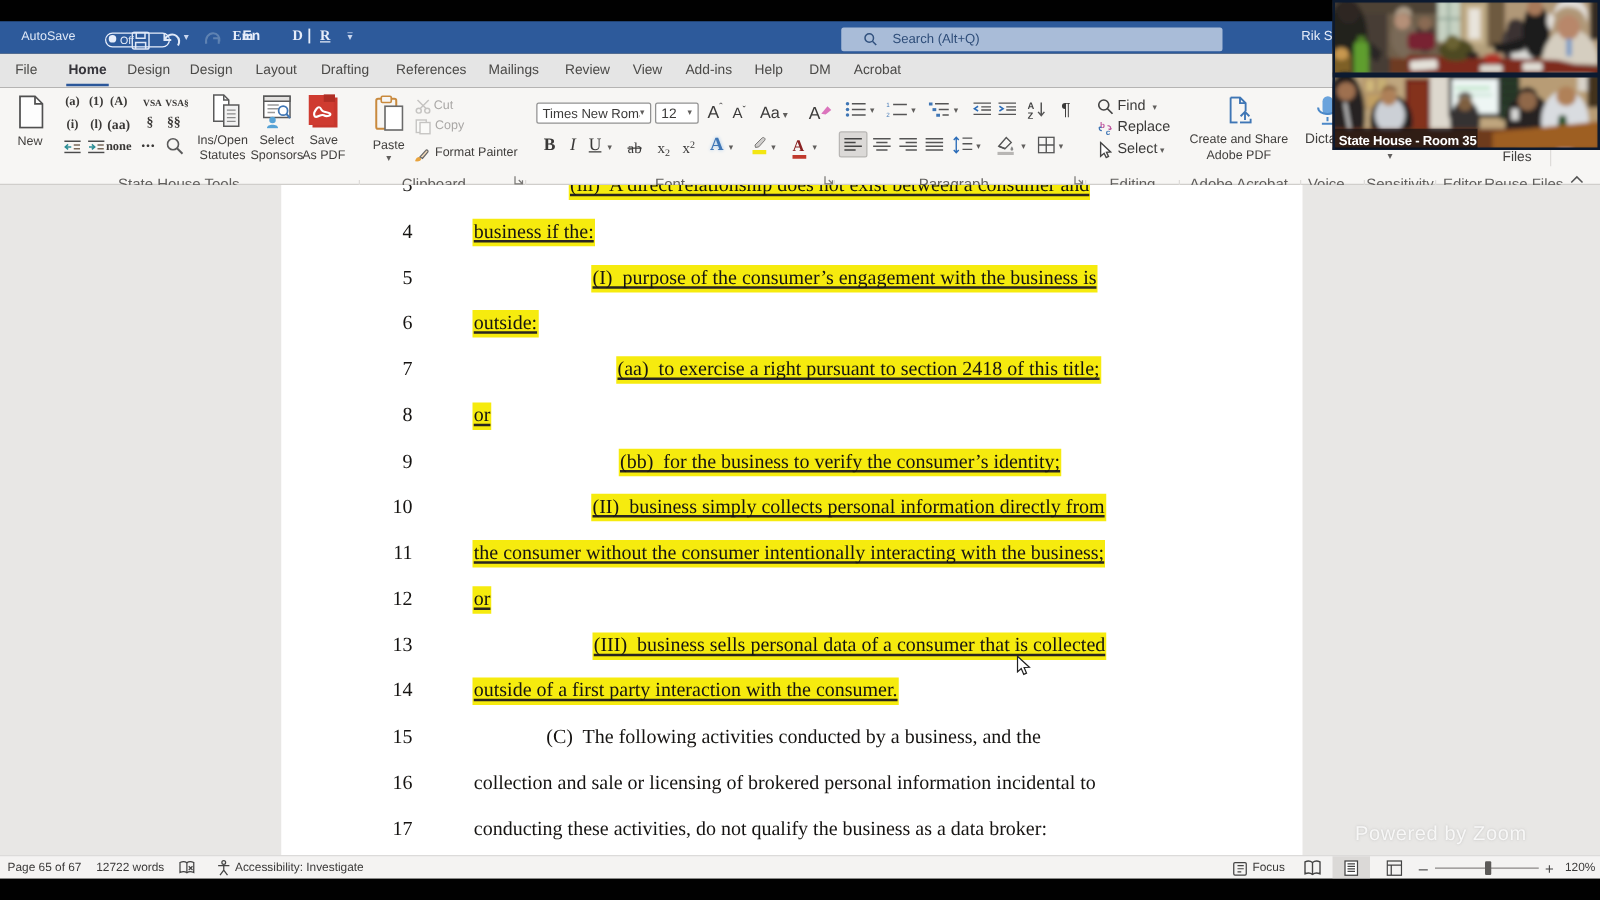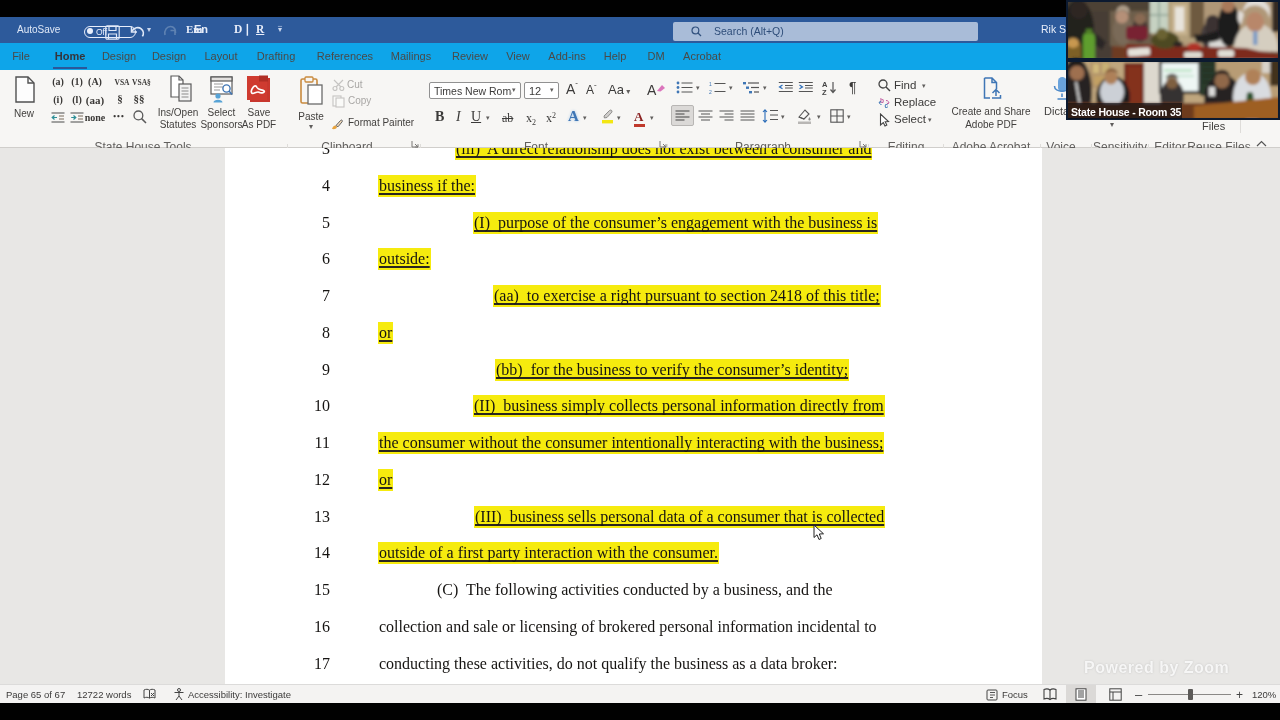--- a/index.html
+++ b/index.html
@@ -1,21 +1,21 @@
 <!DOCTYPE html>
 <html><head><meta charset="utf-8">
 <style>
   html,body{margin:0;padding:0;width:1280px;height:720px;overflow:hidden;background:#000;}
   *{box-sizing:border-box;}
   body{font-family:"Liberation Sans",sans-serif;}
   .abs{position:absolute;}
   #stage{position:relative;width:1280px;height:720px;}
   #topblack{left:0;top:0;width:1280px;height:17px;background:#010101;}
   #titlebar{left:0;top:17px;width:1280px;height:26px;background:#2d5a9b;color:#dbe5f5;border-bottom:0;}
-  #tabs{left:0;top:43px;width:1280px;height:27px;background:#0ea5e9;}
+  #tabs{left:0;top:43px;width:1280px;height:27px;background:#e5e5e5;}
   #ribbon{left:0;top:70px;width:1280px;height:78px;background:#f7f6f4;border-bottom:1px solid #d0cecb;}
   #doc{left:0;top:148px;width:1280px;height:536px;background:#e8e7e5;overflow:hidden;}
   #page{position:absolute;left:225px;top:-20px;width:817px;height:580px;background:#fff;}
   #statusbar{left:0;top:684px;width:1280px;height:19px;background:#f4f3f2;border-top:1px solid #dcdbda;color:#3b3a39;font-size:9.5px;}
   #botblack{left:0;top:703px;width:1280px;height:17px;background:#010101;}
   .tab{position:absolute;top:0;height:27px;line-height:27px;font-size:11px;color:#4a4947;transform:translateX(-50%);white-space:nowrap;}
   .tab.active{color:#35343a;font-weight:bold;}
   .ln{position:absolute;font-family:"Liberation Serif",serif;font-size:16px;color:#161412;white-space:pre;line-height:20px;height:20px;}
   .num{position:absolute;font-family:"Liberation Serif",serif;font-size:16px;color:#161412;text-align:right;width:40px;white-space:pre;line-height:20px;height:20px;}
   .hl{background:#f6eb0e;padding:2px 1px 3px 1px;text-decoration:underline;text-decoration-thickness:1.6px;text-underline-offset:2px;text-decoration-color:#2a261f;text-decoration-skip-ink:none;}
@@ -371,21 +371,21 @@
       <div class="num" style="left:290px;top:395.2px;">14</div>
       <div class="ln" style="left:378px;top:395.2px;"><span class="hl">outside of a first party interaction with the consumer.</span></div>
       <div class="num" style="left:290px;top:432px;">15</div>
       <div class="ln" style="left:437px;top:432px;">(C)&nbsp; The following activities conducted by a business, and the</div>
       <div class="num" style="left:290px;top:468.7px;">16</div>
       <div class="ln" style="left:379px;top:468.7px;">collection and sale or licensing of brokered personal information incidental to</div>
       <div class="num" style="left:290px;top:505.5px;">17</div>
       <div class="ln" style="left:379px;top:505.5px;">conducting these activities, do not qualify the business as a data broker:</div>
     </div>
 
-    <div class="abs" style="left:1084px;top:511px;font-size:16px;font-weight:bold;color:rgba(255,255,255,.82);letter-spacing:.5px;text-shadow:0 0 2px rgba(120,120,120,.35);">Powered by Zoom</div>
+    <div class="abs" style="left:1084px;top:511px;font-size:16px;font-weight:normal;color:rgba(255,255,255,.82);letter-spacing:.5px;text-shadow:0 0 2px rgba(120,120,120,.35);">Powered by Zoom</div>
   </div>
 
   <div class="abs" id="statusbar">
     <div class="abs" style="left:6px;top:4px;">Page 65 of 67</div>
     <div class="abs" style="left:77px;top:4px;">12722 words</div>
     <svg class="abs" style="left:143px;top:3px;" width="13" height="13" viewBox="0 0 13 13">
       <path d="M1 2 C3 1 5 1 6.5 2.2 C8 1 10 1 12 2 V10 C10 9 8 9 6.5 10.2 C5 9 3 9 1 10 Z" fill="none" stroke="#444" stroke-width="1"></path>
       <path d="M6.5 2.2 V10" stroke="#444" stroke-width="1"></path>
       <path d="M8 5 l3 3 M11 5 l-3 3" stroke="#444" stroke-width="1"></path>
     </svg>

